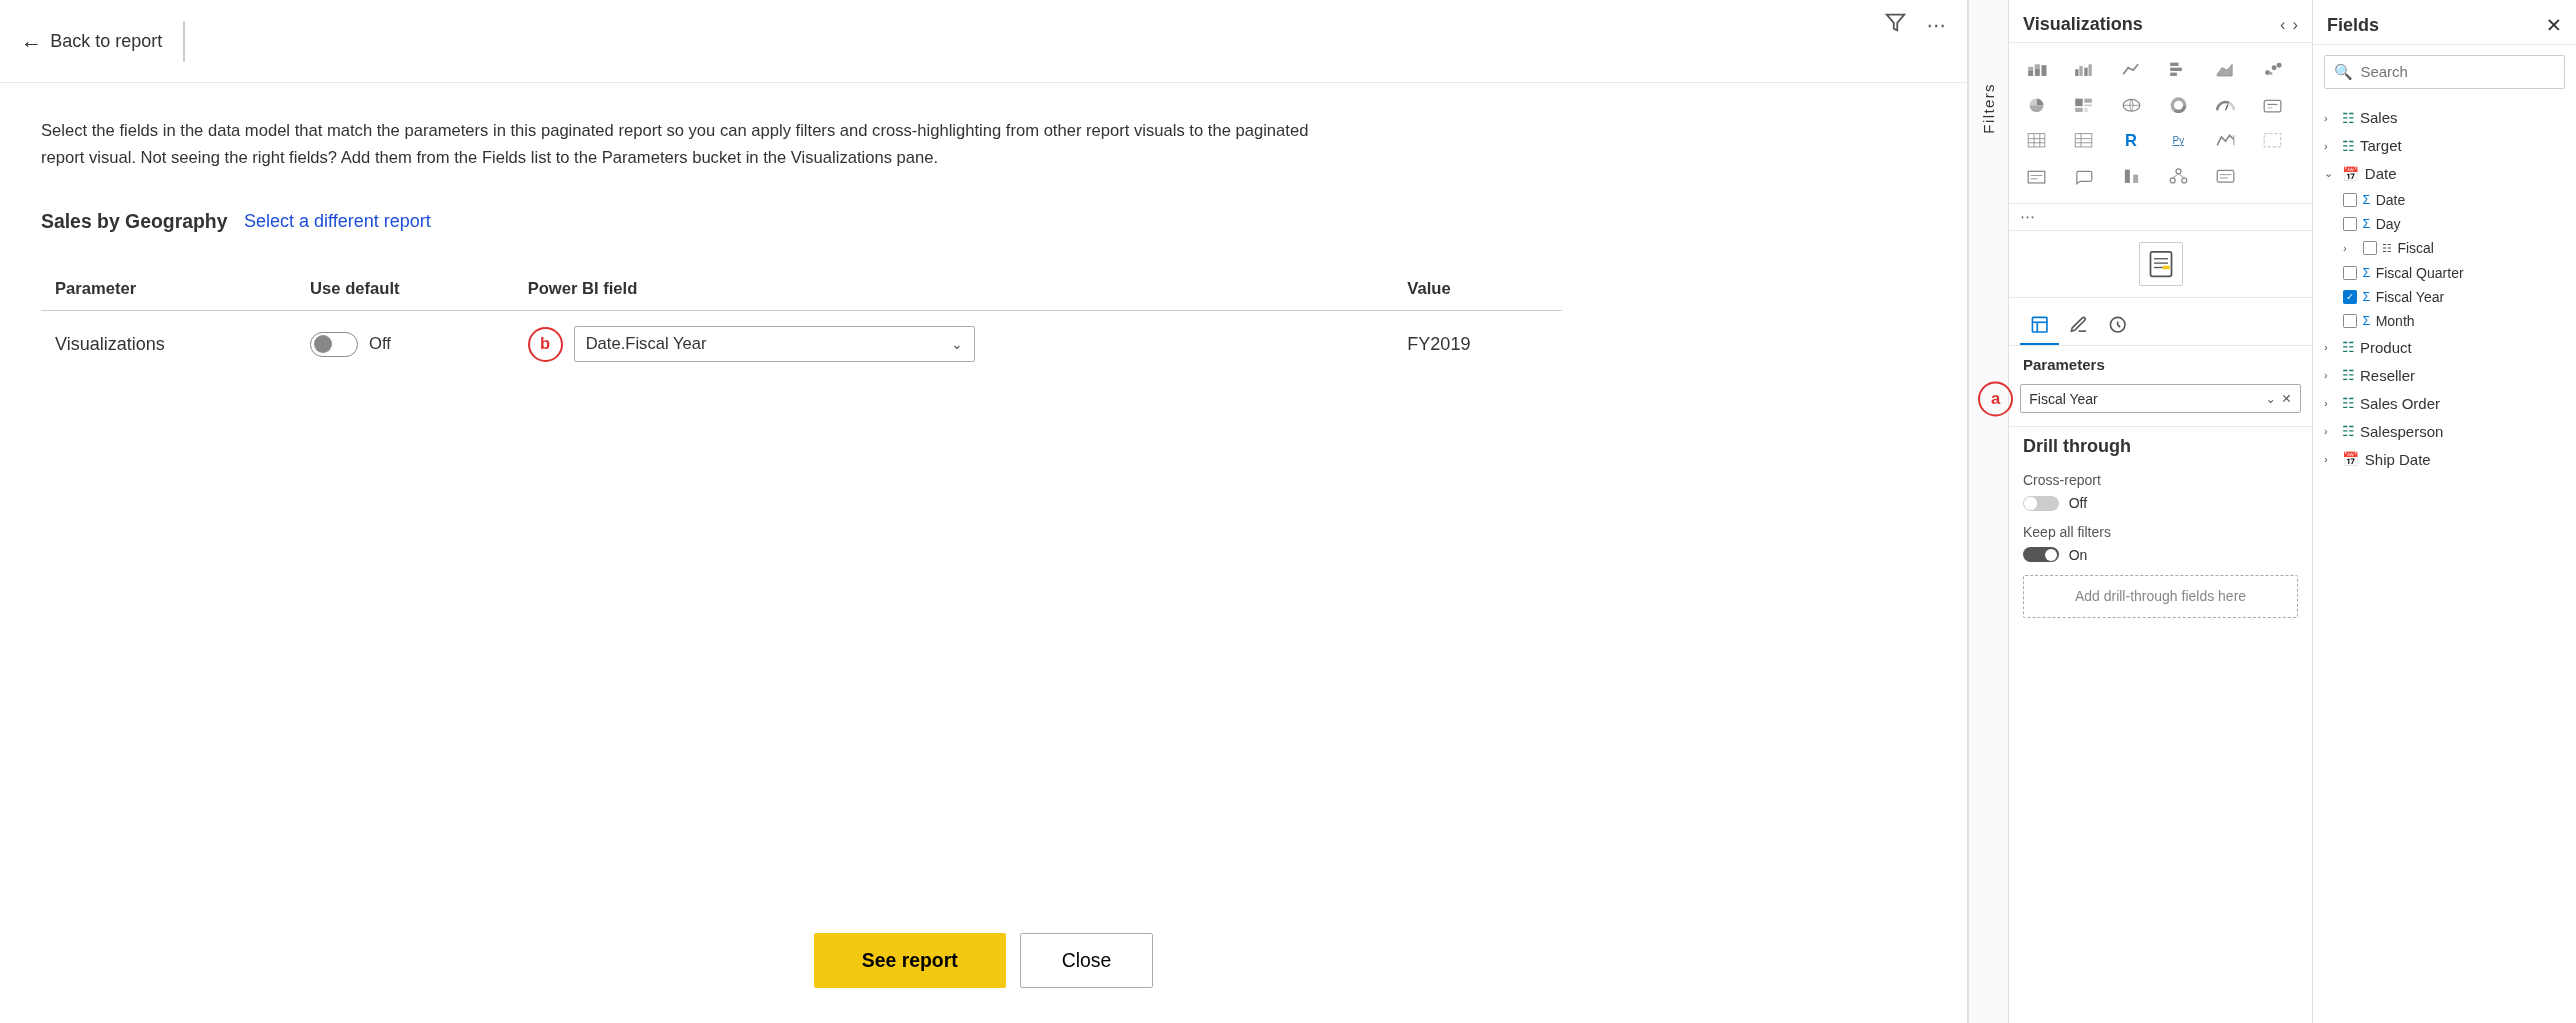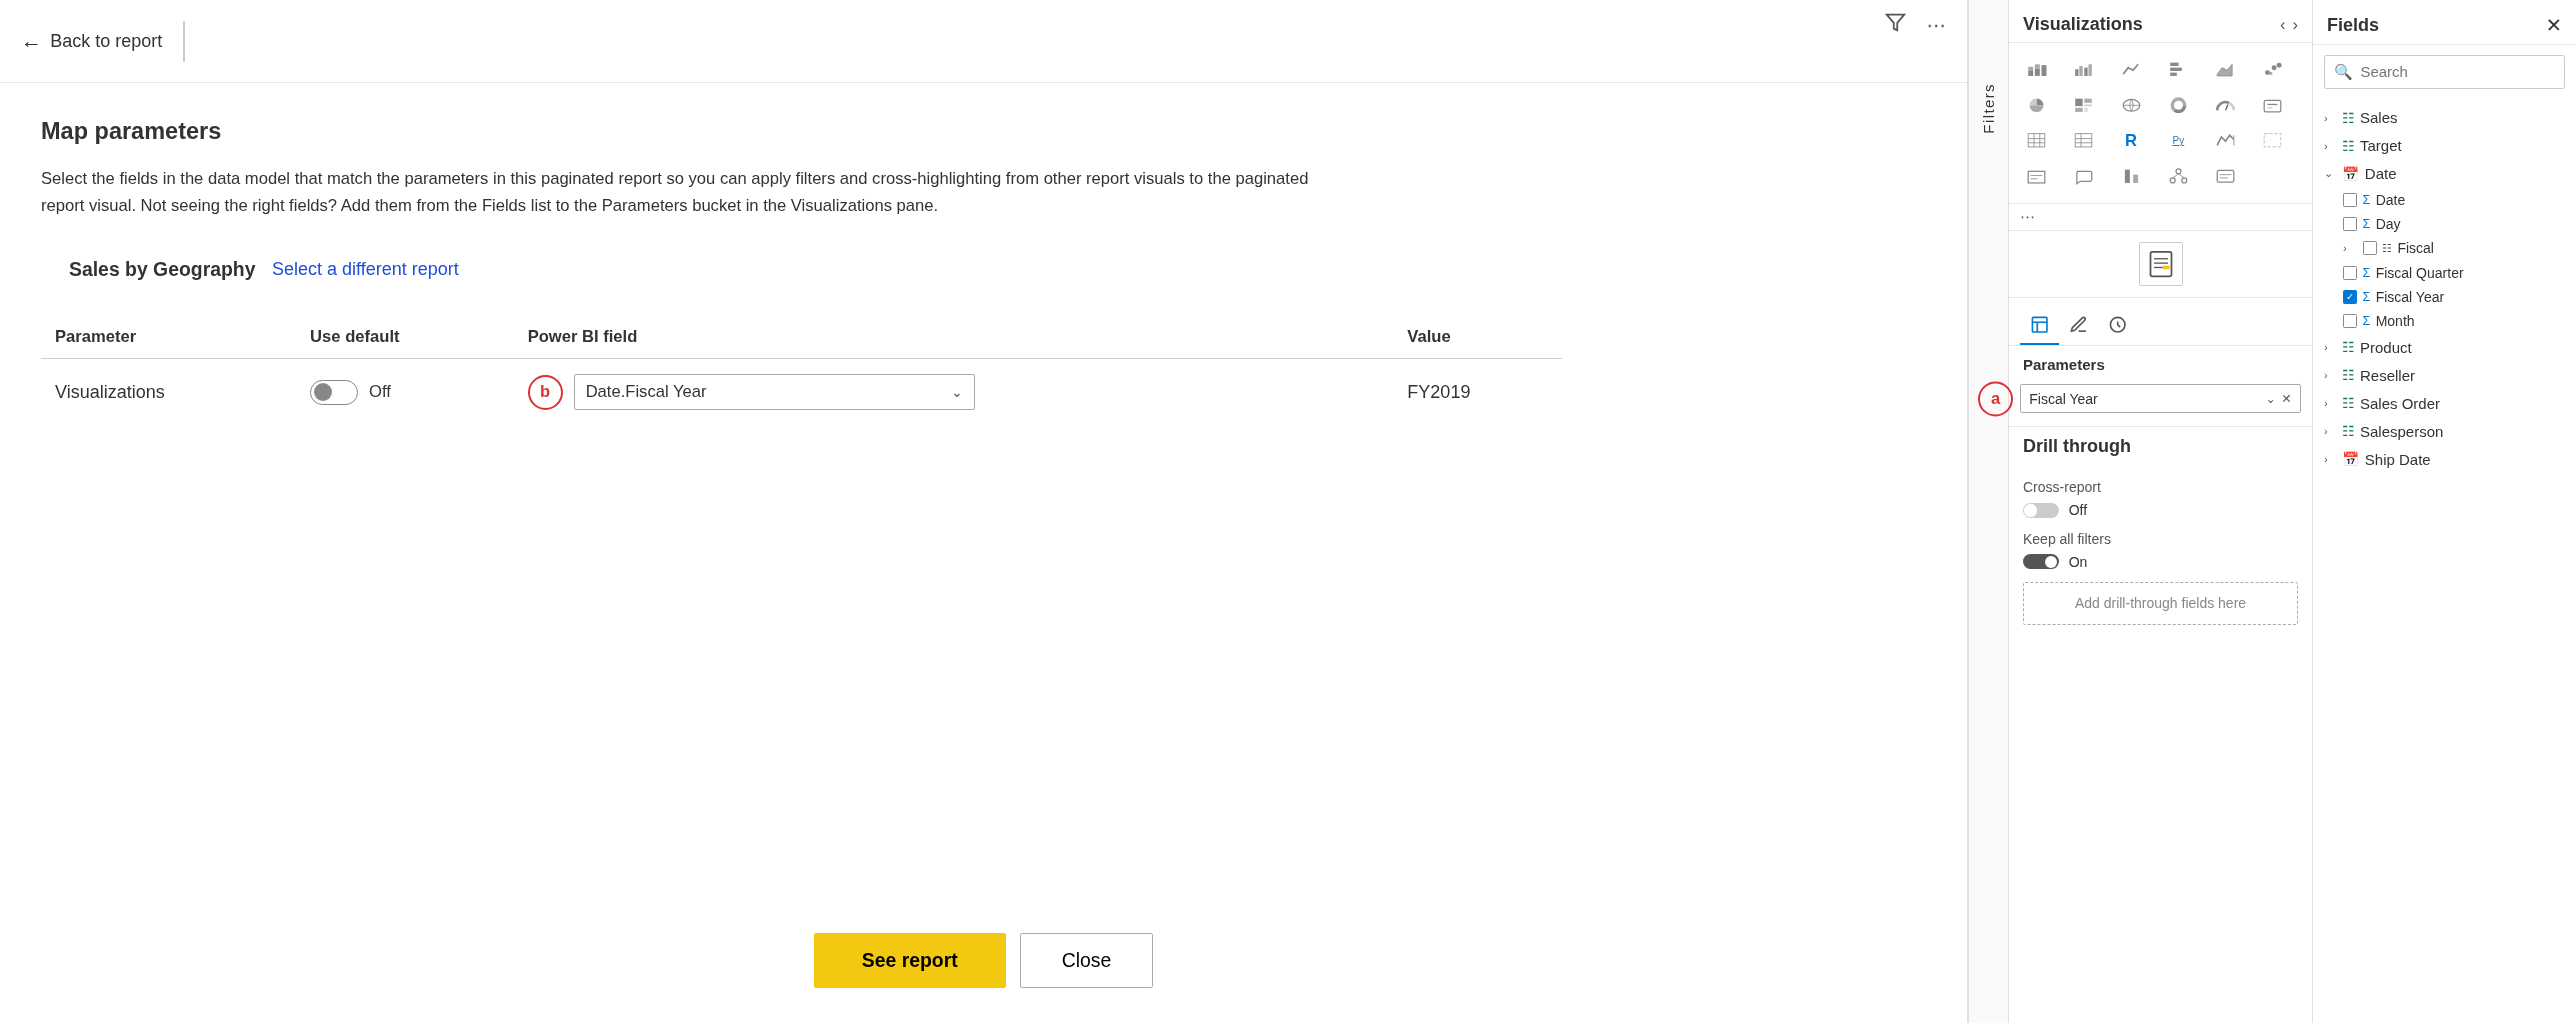--- a/index.html
+++ b/index.html
@@ -81,21 +81,20 @@
       color: #333;
       line-height: 1.6;
       max-width: 1314px;
       margin-bottom: 39px;
     }
     .report-title-row {
       display: flex;
       align-items: center;
       gap: 16.6px;
       margin-bottom: 35px;
-      margin-left: 28px;
     }
     .report-name {
       font-size: 19.4px;
       font-weight: 700;
     }
     .select-different {
       font-size: 18px;
       color: #1d4ed8;
       cursor: pointer;
       text-decoration: none;
@@ -396,21 +395,21 @@
     }
 
     
     .drill-through-section {
       padding: 9.7px 14px;
       border-top: 0.7px solid #e8e8e8;
     }
     .drill-title {
       font-size: 18px;
       font-weight: 600;
-      margin-bottom: 22px;
+      margin-bottom: 15px;
     }
     .drill-subtitle {
       font-size: 14px;
       color: #555;
       margin-bottom: 7px;
     }
     .toggle-row {
       display: flex;
       align-items: center;
       gap: 9.7px;
@@ -578,21 +577,20 @@
       <span class="filter-icon">
         <svg width="21" height="21" viewBox="0 0 24 24" fill="none" stroke="#555" stroke-width="2">
           <polygon points="22 3 2 3 10 12.46 10 19 14 21 14 12.46 22 3"></polygon>
         </svg>
       </span>
       <span class="more-icon">⋯</span>
     </div>
   </div>
 
   <div class="content">
-    <h2>Map parameters</h2>
     <p class="description">Select the fields in the data model that match the parameters in this paginated report so you can apply filters and cross-highlighting from other report visuals to the paginated report visual. Not seeing the right fields? Add them from the Fields list to the Parameters bucket in the Visualizations pane.</p>
 
     <div class="report-title-row">
       <span class="report-name">Sales by Geography</span>
       <a class="select-different">Select a different report</a>
     </div>
 
     <table class="params-table">
       <thead>
         <tr>

